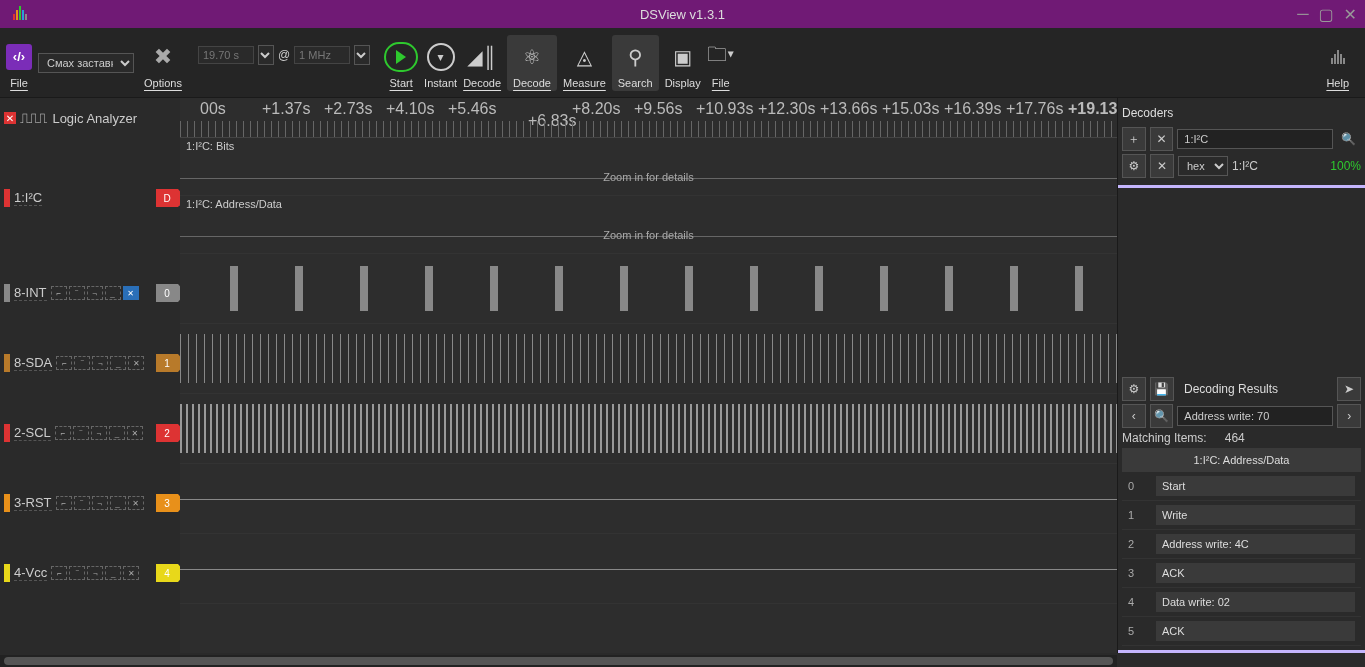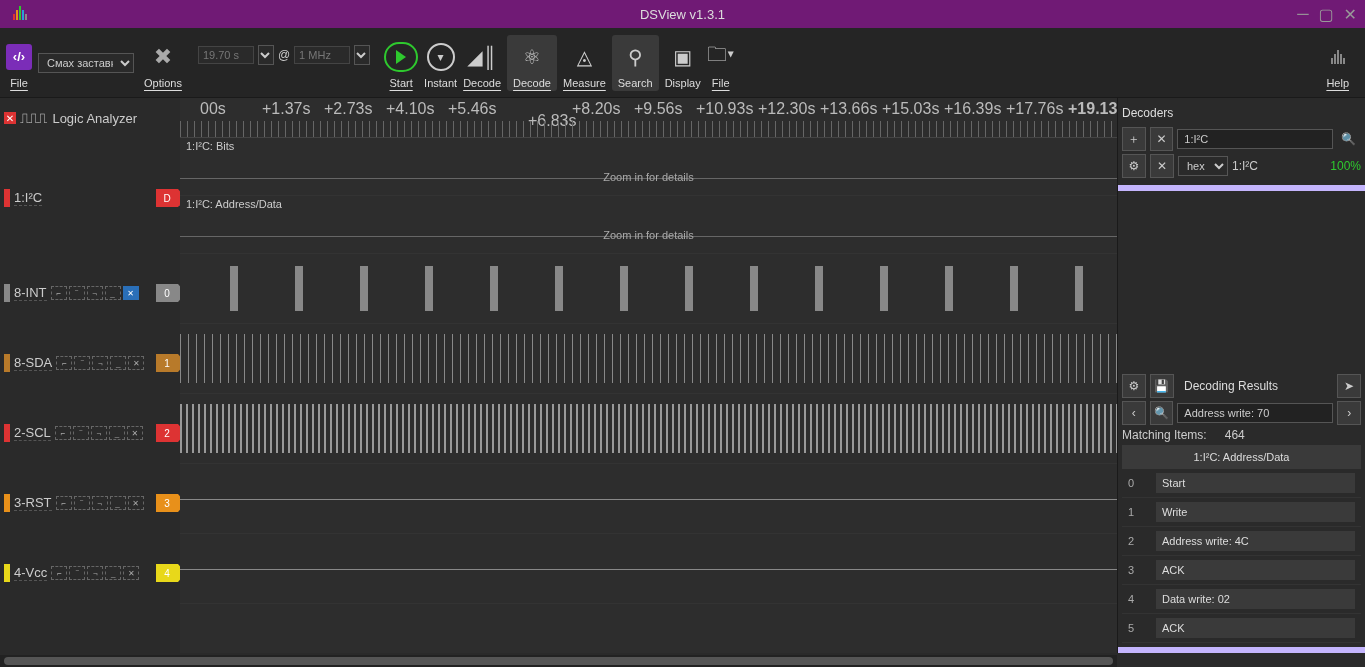--- a/index.html
+++ b/index.html
@@ -41,21 +41,21 @@
 .ruler-ticks { position: absolute; bottom: 0; left: 0; right: 0; height: 16px; background-image: repeating-linear-gradient(to right, #666 0, #666 1px, transparent 1px, transparent 7px); }
 .wave-track { height: 70px; position: relative; border-bottom: 1px solid #333; }
 .decoder-label { position: absolute; left: 6px; top: 2px; font-size: 11px; color: #ccc; }
 .zoom-text { position: absolute; left: 50%; transform: translateX(-50%); font-size: 11px; color: #aaa; }
 .zoom-line { position: absolute; left: 0; right: 0; height: 1px; background: #666; }
 .pulse-bar { position: absolute; background: #888; }
 .dense-bars { position: absolute; left: 0; right: 0; top: 10px; bottom: 10px; background-image: repeating-linear-gradient(to right, #888 0, #888 1px, transparent 1px, transparent 8px); }
 .dense-bars2 { position: absolute; left: 0; right: 0; top: 10px; bottom: 10px; background-image: repeating-linear-gradient(to right, #999 0, #999 2px, transparent 2px, transparent 6px); }
 .flat-line { position: absolute; left: 0; right: 0; height: 1px; background: #888; }
 .sidebar { width: 248px; background: #2a2a2a; border-left: 1px solid #1a1a1a; display: flex; flex-direction: column; }
-.side-section { border-bottom: 6px solid #c4b5fd; padding: 4px; }
+.side-section { border-bottom: 3px solid #c4b5fd; padding: 4px; }
 .side-header { font-size: 12px; color: #ddd; padding: 4px 0; }
 .side-row { display: flex; align-items: center; gap: 4px; margin: 3px 0; }
 .sq-btn { width: 24px; height: 24px; background: #3a3a3a; border: 1px solid #555; display: flex; align-items: center; justify-content: center; color: #ccc; cursor: pointer; }
 .side-input { flex: 1; background: #222; border: 1px solid #555; color: #ccc; padding: 3px 6px; font-size: 11px; }
 .green-text { color: #2ec92e; }
 .result-header { background: #3a3a3a; padding: 6px; text-align: center; font-size: 11px; color: #ddd; }
 .result-row { display: flex; padding: 4px 6px; border-bottom: 1px solid #333; align-items: center; }
 .result-row .idx { width: 28px; color: #aaa; font-size: 11px; }
 .result-row .val { flex: 1; background: #3a3a3a; padding: 4px 6px; font-size: 11px; color: #ddd; }
 .scrollbar-h { height: 12px; background: #222; position: absolute; bottom: 0; left: 0; right: 248px; }

